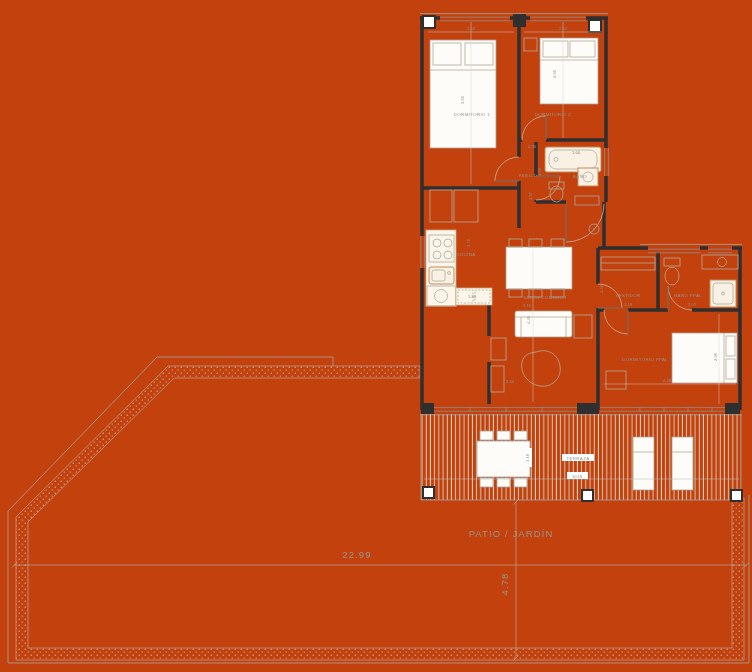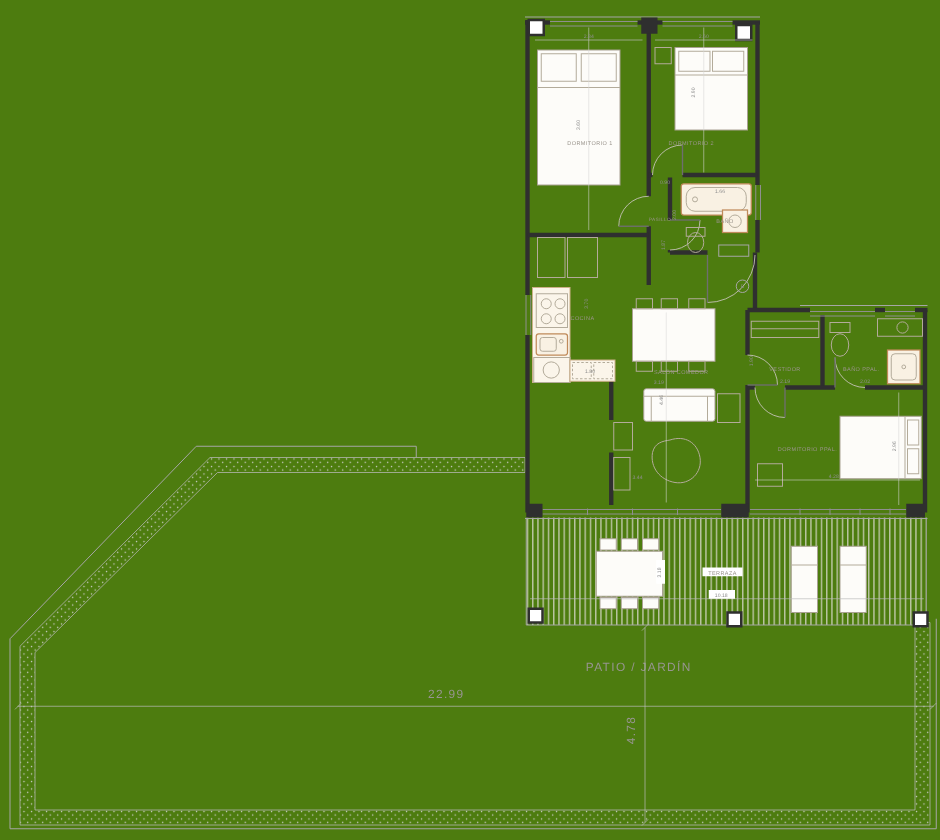--- a/index.html
+++ b/index.html
@@ -1,16 +1,16 @@
 <!DOCTYPE html>
 <html><head>
 <meta charset="utf-8">
 <style>
   html,body{margin:0;padding:0;background:#ffffff;}
-  .page{position:relative;width:752px;height:672px;background:#4d7c0f;overflow:hidden;
+  .page{position:relative;width:752px;height:672px;background:#c2410c;overflow:hidden;
         font-family:"Liberation Sans",sans-serif;}
   svg{display:block}
   .wall{fill:none;stroke:#2f2f2f;stroke-width:3.5;stroke-linecap:butt;}
   .thin{fill:none;stroke:#a6a6a6;stroke-width:0.8;}
   .win{fill:none;stroke:#8f8f8f;stroke-width:0.8;}
   .fur{fill:none;stroke:#b3ab9a;stroke-width:0.8;}
   .fur2{fill:#fdfcf9;stroke:#a9a193;stroke-width:0.8;}
   .fix{fill:#f9f1e3;stroke:#c08a5a;stroke-width:1;}
   .fixl{fill:#fbf5ea;stroke:#cdb08a;stroke-width:0.8;}
   .door-arc{fill:none;stroke:#c7c3ba;stroke-width:0.7;}

